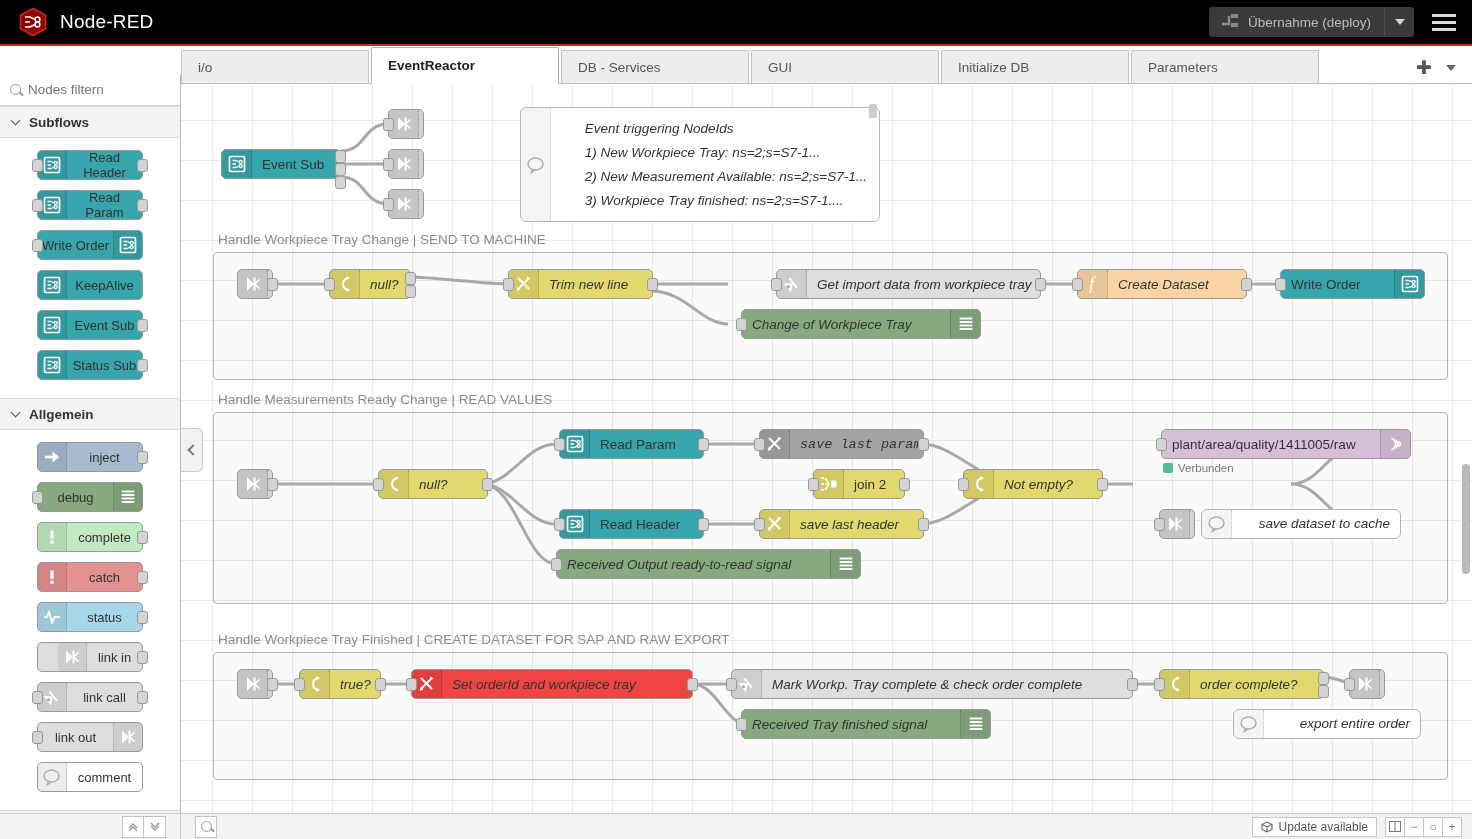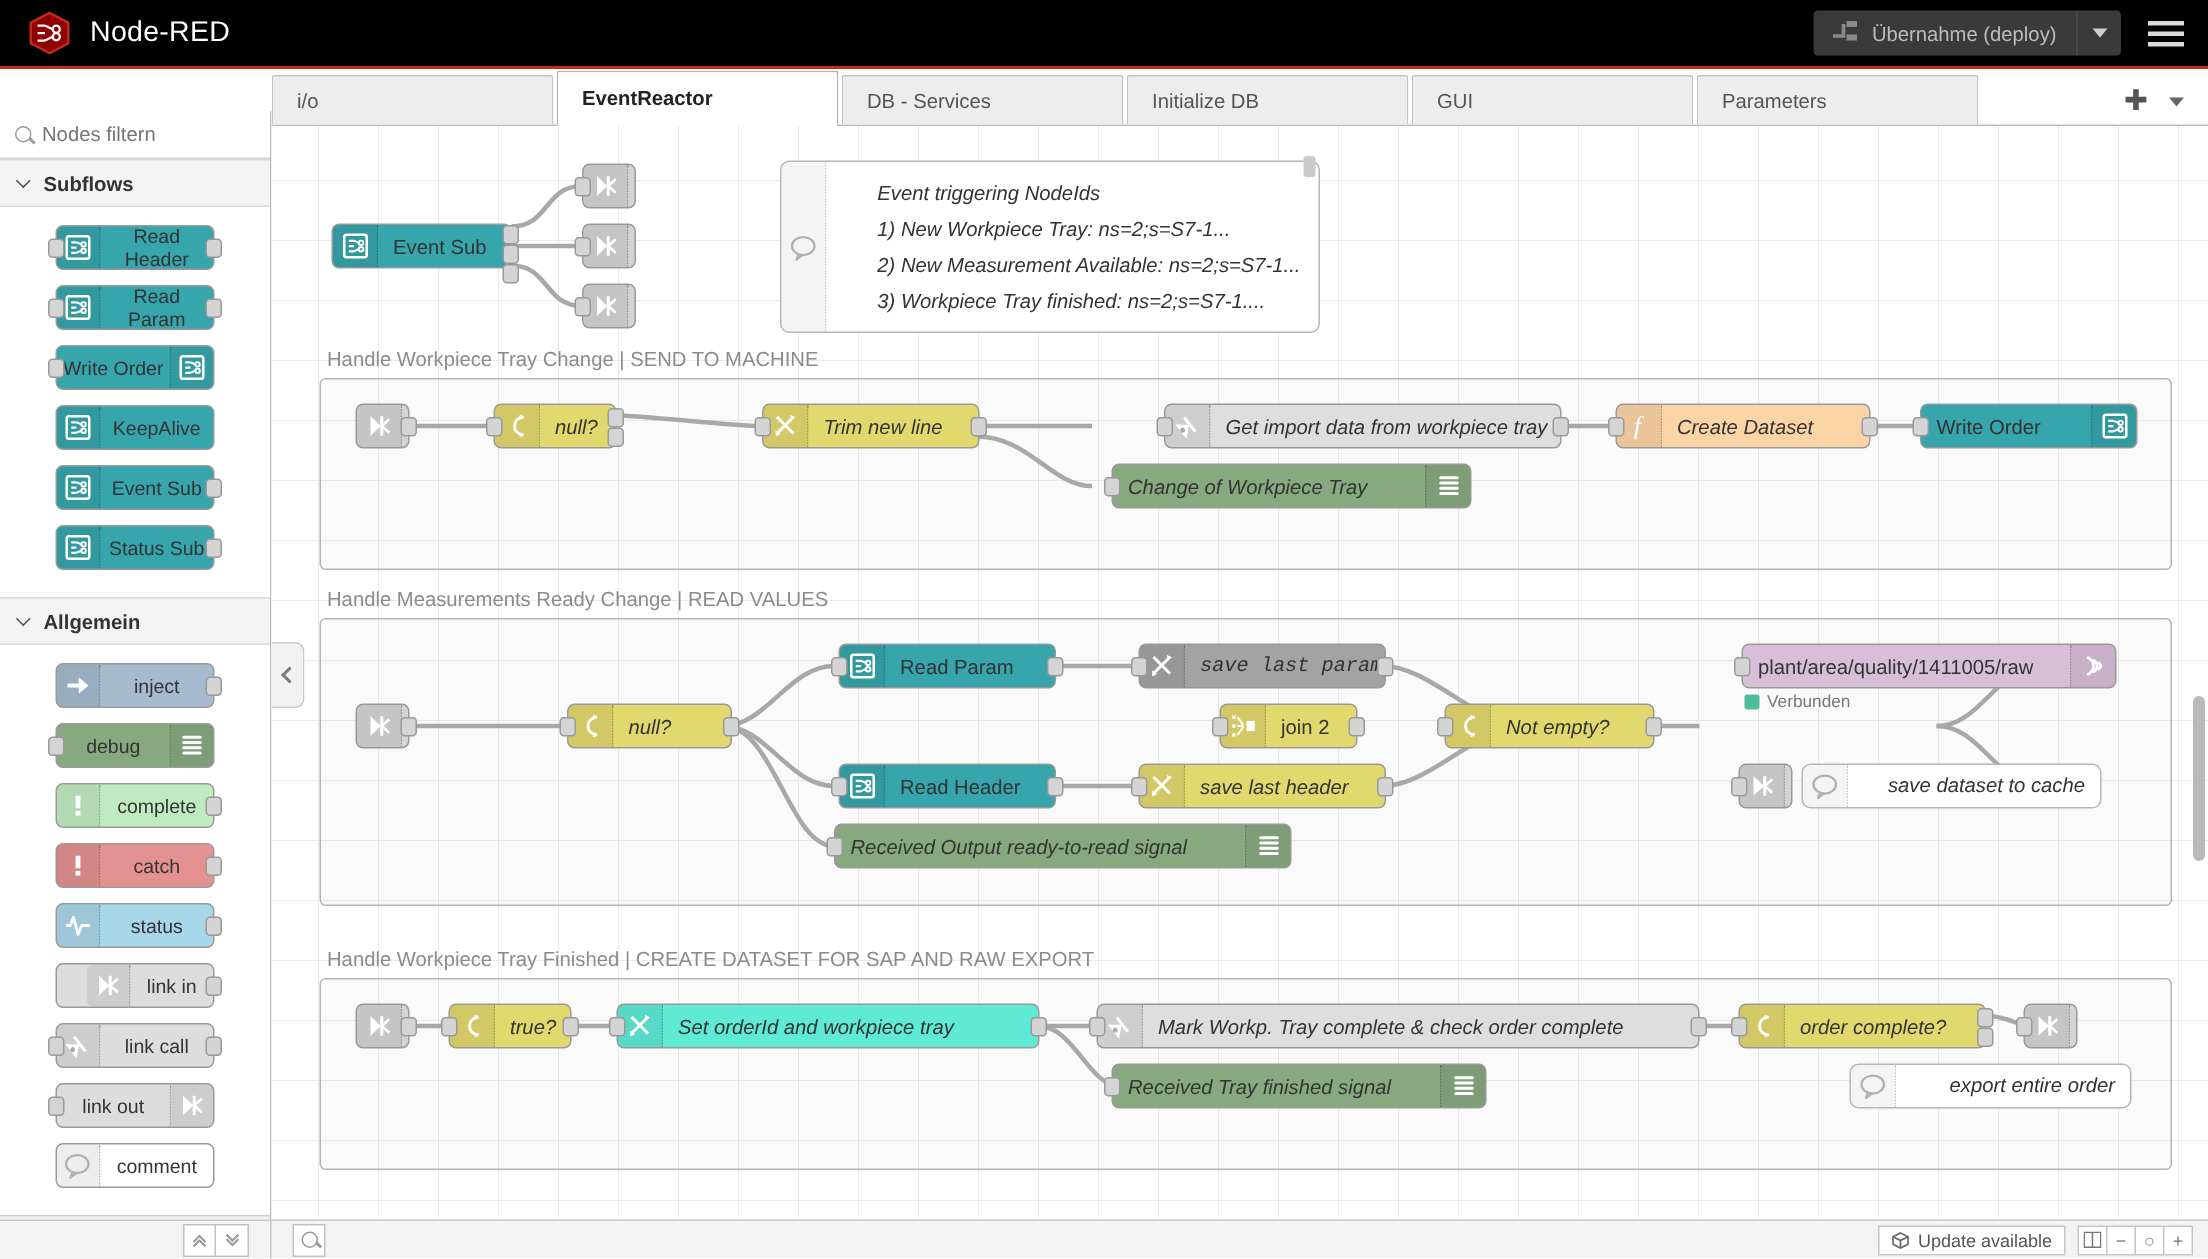--- a/index.html
+++ b/index.html
@@ -492,24 +492,24 @@
       <div class="tab">
         <span>i/o</span>
       </div>
       <div class="tab active">
         <span>EventReactor</span>
       </div>
       <div class="tab">
         <span>DB - Services</span>
       </div>
       <div class="tab">
+        <span>GUI</span>
+      </div>
+      <div class="tab">
         <span>Initialize DB</span>
-      </div>
-      <div class="tab">
-        <span>GUI</span>
       </div>
       <div class="tab">
         <span>Parameters</span>
       </div>
     </div>
   <div id="tab-actions">
     <span class="plus-ico">✚</span>
     <span class="caret-dn" style="border-top-color:#666"></span>
   </div>
 </div>
@@ -867,21 +867,21 @@
           <svg width="18" height="18" viewBox="0 0 18 18">
             <path d="M13 3 C5 4 5 14 13 15" stroke="#fff" stroke-width="2" fill="none"></path>
        <path d="M10.5 1.3 L13.6 3.1 L10.4 5" fill="#fff"></path>
             <path d="M10.4 13.1 L13.6 14.9 L10.5 16.7" fill="#fff"></path>
           </svg>
         </span>
         <span class="ntxt">true?</span>
         <span class="port in" style="top: 8px;"></span>
         <span class="port out" style="top: 8px;"></span>
       </div>
-      <div class="node" style="left: 230px; top: 585px; width: 282px; background: #5eead4;">
+      <div class="node" style="left: 230px; top: 585px; width: 282px; background: #ef4444;">
         <span class="nico">
           <svg width="18" height="18" viewBox="0 0 18 18">
             <path d="M3 3 L14 14 M14 3 L3 14" stroke="#fff" stroke-width="2" fill="none"></path>
        <path d="M12 1.6 L15.4 3.2 L12.2 5" fill="#fff"></path>
             <path d="M2 12 L5.4 14.4 L2.2 16" fill="#fff"></path>
           </svg>
         </span>
         <span class="ntxt">Set orderId and workpiece tray</span>
         <span class="port in" style="top: 8px;"></span>
         <span class="port out" style="top: 8px;"></span>

